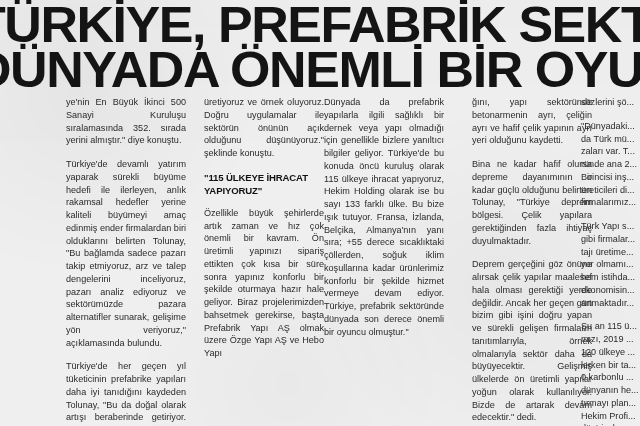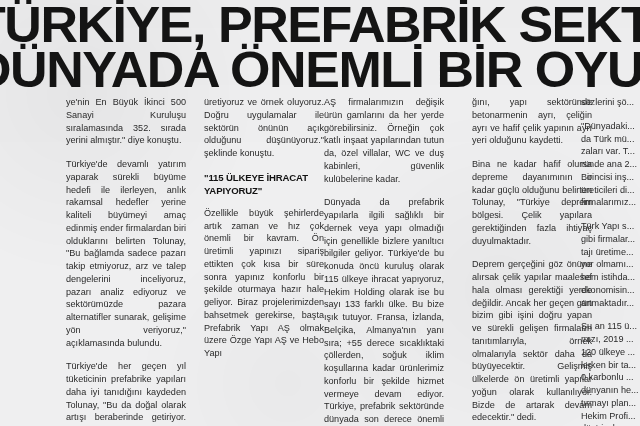--- a/index.html
+++ b/index.html
@@ -160,21 +160,20 @@
         <p class="para">Türkiye'de devamlı yatırım yaparak sürekli büyüme hedefi ile ilerleyen, anlık rakamsal hedefler yerine kaliteli büyümeyi amaç edinmiş ender firmalardan biri olduklarını belirten Tolunay, "Bu bağlamda sadece pazarı takip etmiyoruz, arz ve talep dengelerini inceliyoruz, pazarı analiz ediyoruz ve sektörümüzde pazara alternatifler sunarak, gelişime yön veriyoruz," açıklamasında bulundu.</p>
         <p class="para">Türkiye'de her geçen yıl tüketicinin prefabrike yapıları daha iyi tanıdığını kaydeden Tolunay, "Bu da doğal olarak artışı beraberinde getiriyor. Biz de sanayici olarak sürekli gelişme ve yenilenme içindeyiz. Sektöre de yol göstermek gibi bir misyonumuz olduğu için sürekli yatırım yapıyoruz</p>
       </div>
     <div class="col col-2">
         <p class="para">üretiyoruz ve örnek oluyoruz. Doğru uygulamalar ile sektörün önünün açık olduğunu düşünüyoruz." şeklinde konuştu.</p>
         <p class="subhead">"115 ÜLKEYE İHRACAT
 YAPIYORUZ"</p>
         <p class="para">Özellikle büyük şehirlerde artık zaman ve hız çok önemli bir kavram. Ön üretimli yapınızı sipariş ettikten çok kısa bir süre sonra yapınız konforlu bir şekilde oturmaya hazır hale geliyor. Biraz projelerimizden bahsetmek gerekirse, başta Prefabrik Yapı AŞ olmak üzere Özge Yapı AŞ ve Hebo Yapı</p>
       </div>
     <div class="col col-3">
-        <p class="para">AŞ firmalarımızın değişik ürün gamlarını da her yerde görebilirsiniz. Örneğin çok katlı inşaat yapılarından tutun da, özel villalar, WC ve duş kabinleri, güvenlik kulübelerine kadar.</p>
         <p class="para">Dünyada da prefabrik yapılarla ilgili sağlıklı bir dernek veya yapı olmadığı için genellikle bizlere yanıltıcı bilgiler geliyor. Türkiye'de bu konuda öncü kuruluş olarak 115 ülkeye ihracat yapıyoruz, Hekim Holding olarak ise bu sayı 133 farklı ülke. Bu bize ışık tutuyor. Fransa, İzlanda, Belçika, Almanya'nın yanı sıra; +55 derece sıcaklıktaki çöllerden, soğuk iklim koşullarına kadar ürünlerimiz konforlu bir şekilde hizmet vermeye devam ediyor. Türkiye, prefabrik sektöründe dünyada son derece önemli bir oyuncu olmuştur."</p>
       </div>
     <div class="col col-4">
         <p class="para">ğını, yapı sektöründe betonarmenin ayrı, çeliğin ayrı ve hafif çelik yapının ayrı yeri olduğunu kaydetti.</p>
         <p class="para">Bina ne kadar hafif olursa depreme dayanımının o kadar güçlü olduğunu belirten Tolunay, "Türkiye deprem bölgesi. Çelik yapılara gerektiğinden fazla ihtiyaç duyulmaktadır.</p>
         <p class="para">Deprem gerçeğini göz önüne alırsak çelik yapılar maalesef hala olması gerektiği yerde değildir. Ancak her geçen gün bizim gibi işini doğru yapan ve sürekli gelişen firmaların tanıtımlarıyla, örnek olmalarıyla sektör daha da büyüyecektir. Gelişmiş ülkelerde ön üretimli yapılar yoğun olarak kullanılıyor. Bizde de artarak devam edecektir." dedi.</p>
       </div>
     <div class="col col-5">
         <p class="para">sözlerini şö...</p>
         <p class="para">"Dünyadaki...

